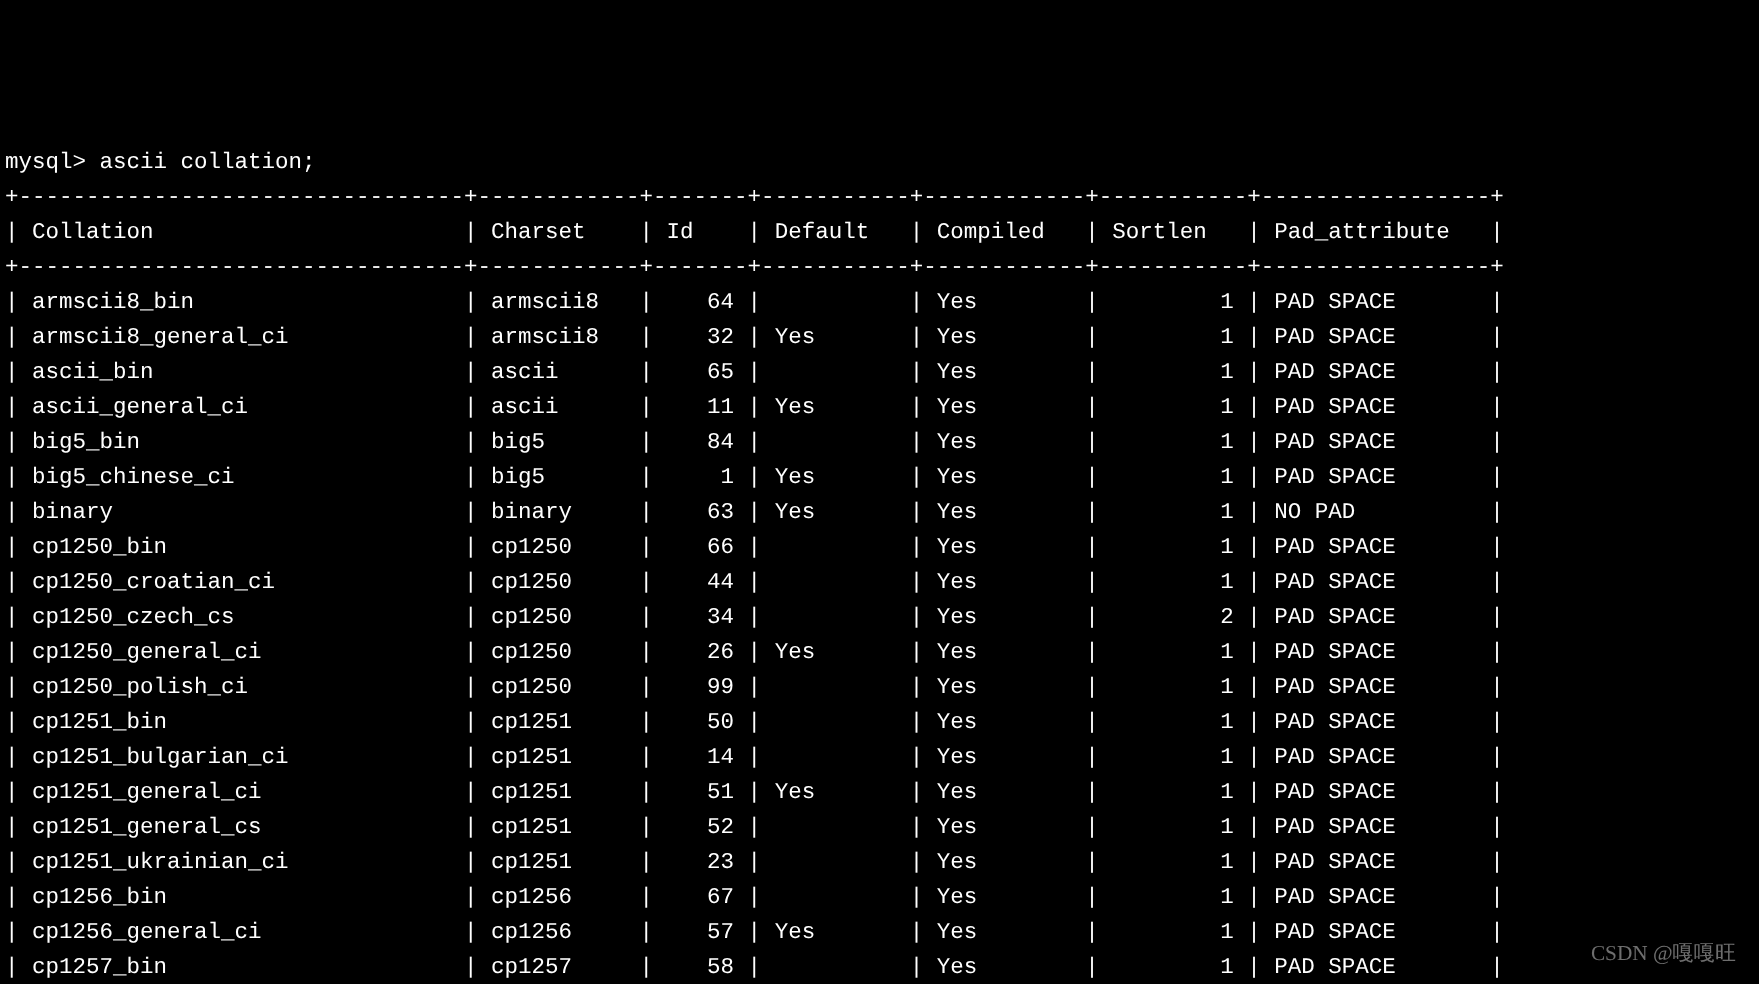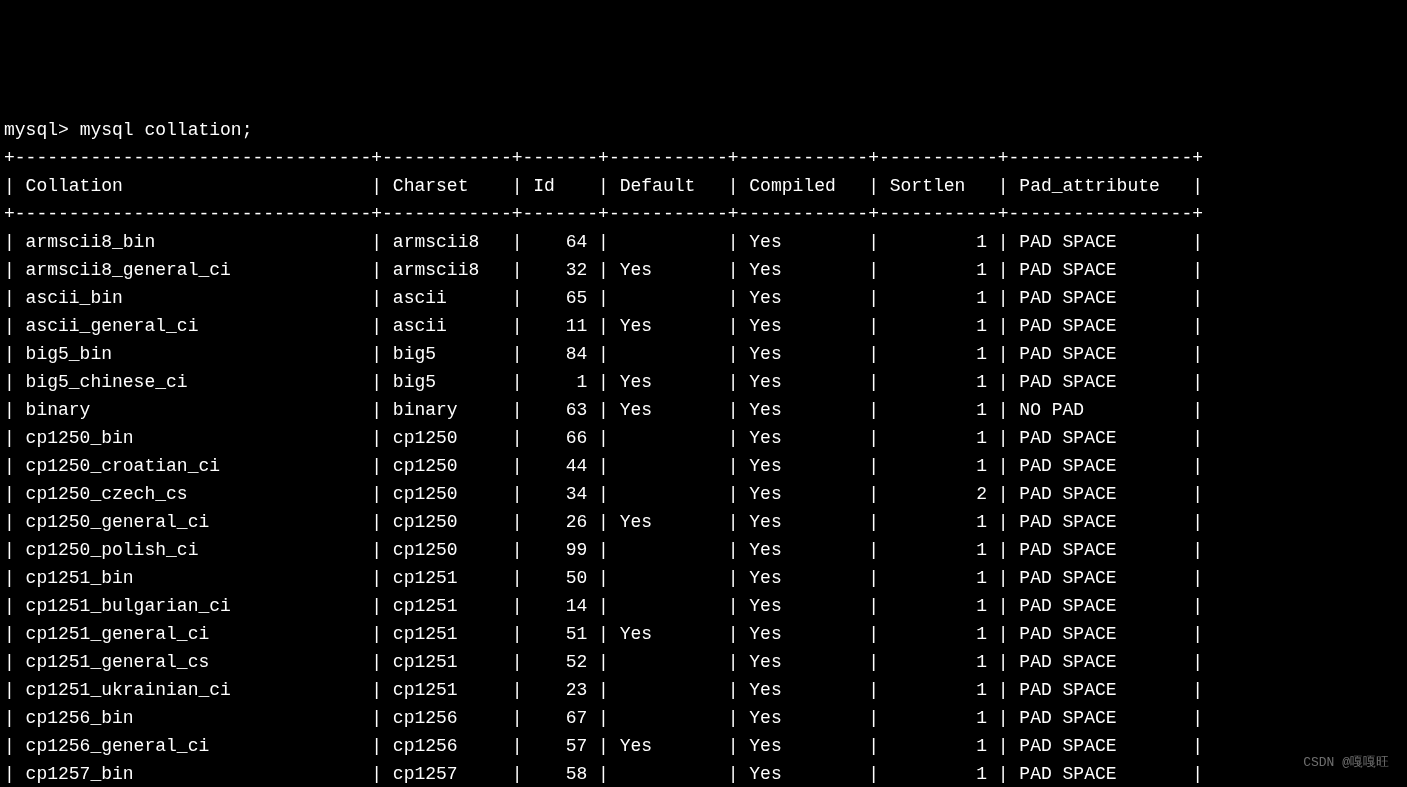--- a/index.html
+++ b/index.html
@@ -13,32 +13,32 @@
     white-space: pre;
     overflow: hidden;
   }
   .terminal {
     padding: 4px 4px;
   }
   .watermark {
     position: fixed;
     right: 18px;
     bottom: 10px;
-    font-size: 13px;
+    font-size: 17px;
     color: rgba(200,200,200,0.55);
-    font-family: Liberation Mono, monospace;
+    font-family: Liberation Serif, serif;
     white-space: nowrap;
   }
 </style>
 </head>
 <body>
 
 
 
-<div class="terminal"><span>mysql&gt; </span><span>mysql collation;</span>
+<div class="terminal"><span>mysql&gt; </span><span>ascii collation;</span>
 <span id="table-area">+---------------------------------+------------+-------+-----------+------------+-----------+-----------------+
 | Collation                       | Charset    | Id    | Default   | Compiled   | Sortlen   | Pad_attribute   |
 +---------------------------------+------------+-------+-----------+------------+-----------+-----------------+
 | armscii8_bin                    | armscii8   |    64 |           | Yes        |         1 | PAD SPACE       |
 | armscii8_general_ci             | armscii8   |    32 | Yes       | Yes        |         1 | PAD SPACE       |
 | ascii_bin                       | ascii      |    65 |           | Yes        |         1 | PAD SPACE       |
 | ascii_general_ci                | ascii      |    11 | Yes       | Yes        |         1 | PAD SPACE       |
 | big5_bin                        | big5       |    84 |           | Yes        |         1 | PAD SPACE       |
 | big5_chinese_ci                 | big5       |     1 | Yes       | Yes        |         1 | PAD SPACE       |
 | binary                          | binary     |    63 | Yes       | Yes        |         1 | NO PAD          |

